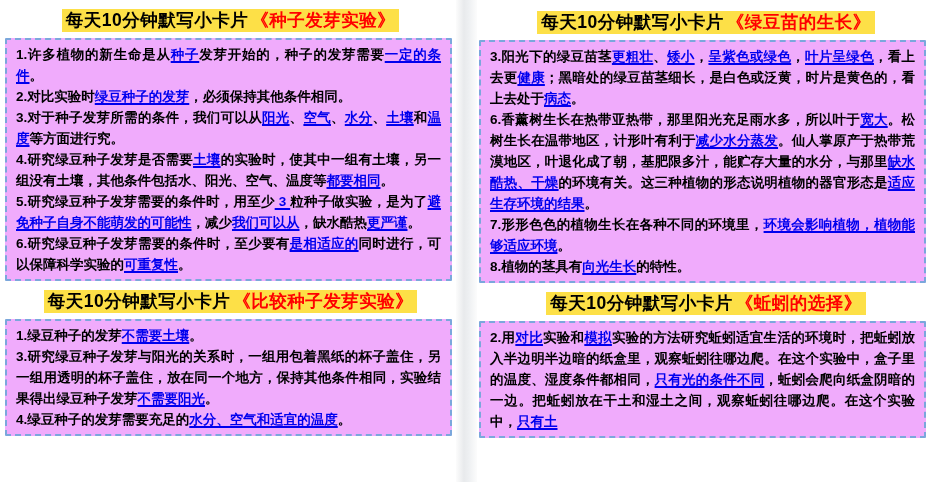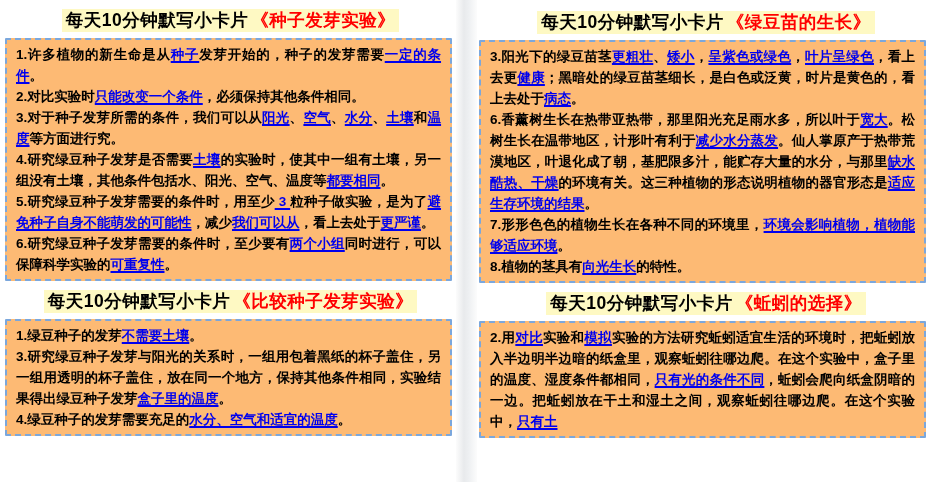--- a/index.html
+++ b/index.html
@@ -6,47 +6,47 @@
   html,body { width:933px; height:482px; overflow:hidden; background:#ffffff;
     font-family:"Liberation Sans", sans-serif; font-weight:bold; }
   .page { display:flex; width:933px; height:482px; }
   .col { flex:0 0 auto; }
   .col-left  { width:456px; padding:5px 0 0 5px; }
   .col-right { width:456px; padding:7px 0 12px 2px; }
   .page-gap { width:21px; height:482px;
     background:linear-gradient(90deg,#fcfcfc 0%,#e8eaec 38%,#eef0f2 62%,#fcfcfc 100%); }
   .card-title { text-align:center; font-size:17.5px; line-height:24px; margin:3px 0 6px;
     letter-spacing:0.5px; white-space:nowrap; }
-  .hl { background:#fef9c3; padding:1px 4px 2px; }
+  .hl { background:#fde047; padding:1px 4px 2px; }
   .t-prefix { color:#000000; }
   .t-book { color:#ff0000; margin-left:3px; }
   .card { border:2px dashed #7ba7dc; border-radius:1px; padding:4px 9px; margin:0 0 8px 0;
-    width:447px; background:#fdba74; }
+    width:447px; background:#f0abfc; }
   .card-item { font-size:13.5px; line-height:21px; color:#000000; text-align:justify; }
   .blank { color:#0000ee; text-decoration:underline; text-decoration-thickness:1.5px;
     text-underline-offset:2px; }
 </style>
 </head>
 <body>
 
 <div class="page">
   <div class="col col-left">
       <div class="card-title"><span class="hl"><span class="t-prefix">每天10分钟默写小卡片</span><span class="t-book">《种子发芽实验》</span></span></div>
       <div class="card">
         <div class="card-item"><span class="plain">1.许多植物的新生命是从</span><span class="blank">种子</span><span class="plain">发芽开始的，种子的发芽需要</span><span class="blank">一定的条件</span><span class="plain">。</span></div>
-        <div class="card-item"><span class="plain">2.对比实验时</span><span class="blank">只能改变一个条件</span><span class="plain">，必须保持其他条件相同。</span></div>
+        <div class="card-item"><span class="plain">2.对比实验时</span><span class="blank">绿豆种子的发芽</span><span class="plain">，必须保持其他条件相同。</span></div>
         <div class="card-item"><span class="plain">3.对于种子发芽所需的条件，我们可以从</span><span class="blank">阳光</span><span class="plain">、</span><span class="blank">空气</span><span class="plain">、</span><span class="blank">水分</span><span class="plain">、</span><span class="blank">土壤</span><span class="plain">和</span><span class="blank">温度</span><span class="plain">等方面进行究。</span></div>
         <div class="card-item"><span class="plain">4.研究绿豆种子发芽是否需要</span><span class="blank">土壤</span><span class="plain">的实验时，使其中一组有土壤，另一组没有土壤，其他条件包括水、阳光、空气、温度等</span><span class="blank">都要相同</span><span class="plain">。</span></div>
-        <div class="card-item"><span class="plain">5.研究绿豆种子发芽需要的条件时，用至少</span><span class="blank">&nbsp;3&nbsp;</span><span class="plain">粒种子做实验，是为了</span><span class="blank">避免种子自身不能萌发的可能性</span><span class="plain">，减少</span><span class="blank">我们可以从</span><span class="plain">，看上去处于</span><span class="blank">更严谨</span><span class="plain">。</span></div>
-        <div class="card-item"><span class="plain">6.研究绿豆种子发芽需要的条件时，至少要有</span><span class="blank">两个小组</span><span class="plain">同时进行，可以保障科学实验的</span><span class="blank">可重复性</span><span class="plain">。</span></div>
+        <div class="card-item"><span class="plain">5.研究绿豆种子发芽需要的条件时，用至少</span><span class="blank">&nbsp;3&nbsp;</span><span class="plain">粒种子做实验，是为了</span><span class="blank">避免种子自身不能萌发的可能性</span><span class="plain">，减少</span><span class="blank">我们可以从</span><span class="plain">，缺水酷热</span><span class="blank">更严谨</span><span class="plain">。</span></div>
+        <div class="card-item"><span class="plain">6.研究绿豆种子发芽需要的条件时，至少要有</span><span class="blank">是相适应的</span><span class="plain">同时进行，可以保障科学实验的</span><span class="blank">可重复性</span><span class="plain">。</span></div>
       </div>
       <div class="card-title"><span class="hl"><span class="t-prefix">每天10分钟默写小卡片</span><span class="t-book">《比较种子发芽实验》</span></span></div>
       <div class="card">
         <div class="card-item"><span class="plain">1.绿豆种子的发芽</span><span class="blank">不需要土壤</span><span class="plain">。</span></div>
-        <div class="card-item"><span class="plain">3.研究绿豆种子发芽与阳光的关系时，一组用包着黑纸的杯子盖住，另一组用透明的杯子盖住，放在同一个地方，保持其他条件相同，实验结果得出绿豆种子发芽</span><span class="blank">盒子里的温度</span><span class="plain">。</span></div>
+        <div class="card-item"><span class="plain">3.研究绿豆种子发芽与阳光的关系时，一组用包着黑纸的杯子盖住，另一组用透明的杯子盖住，放在同一个地方，保持其他条件相同，实验结果得出绿豆种子发芽</span><span class="blank">不需要阳光</span><span class="plain">。</span></div>
         <div class="card-item"><span class="plain">4.绿豆种子的发芽需要充足的</span><span class="blank">水分、空气和适宜的温度</span><span class="plain">。</span></div>
       </div>
     </div>
   <div class="page-gap"></div>
   <div class="col col-right">
       <div class="card-title"><span class="hl"><span class="t-prefix">每天10分钟默写小卡片</span><span class="t-book">《绿豆苗的生长》</span></span></div>
       <div class="card">
         <div class="card-item"><span class="plain">3.阳光下的绿豆苗茎</span><span class="blank">更粗壮</span><span class="plain">、</span><span class="blank">矮小</span><span class="plain">，</span><span class="blank">呈紫色或绿色</span><span class="plain">，</span><span class="blank">叶片呈绿色</span><span class="plain">，看上去更</span><span class="blank">健康</span><span class="plain">；黑暗处的绿豆苗茎细长，是白色或泛黄，时片是黄色的，看上去处于</span><span class="blank">病态</span><span class="plain">。</span></div>
         <div class="card-item"><span class="plain">6.香薰树生长在热带亚热带，那里阳光充足雨水多，所以叶于</span><span class="blank">宽大</span><span class="plain">。松树生长在温带地区，计形叶有利于</span><span class="blank">减少水分蒸发</span><span class="plain">。仙人掌原产于热带荒漠地区，叶退化成了朝，基肥限多汁，能贮存大量的水分，与那里</span><span class="blank">缺水酷热、干燥</span><span class="plain">的环境有关。这三种植物的形态说明植物的器官形态是</span><span class="blank">适应生存环境的结果</span><span class="plain">。</span></div>
         <div class="card-item"><span class="plain">7.形形色色的植物生长在各种不同的环境里，</span><span class="blank">环境会影响植物，植物能够适应环境</span><span class="plain">。</span></div>

